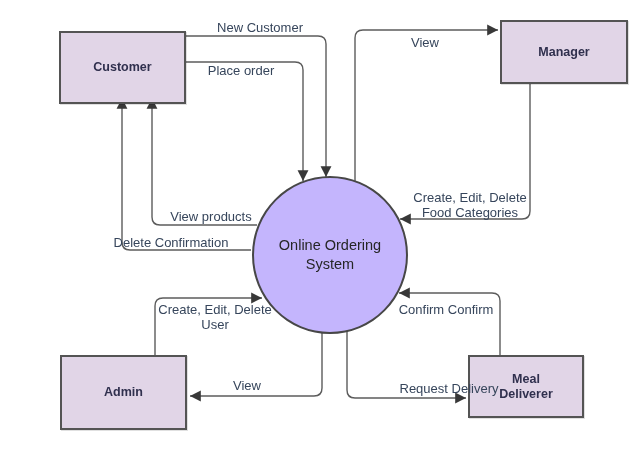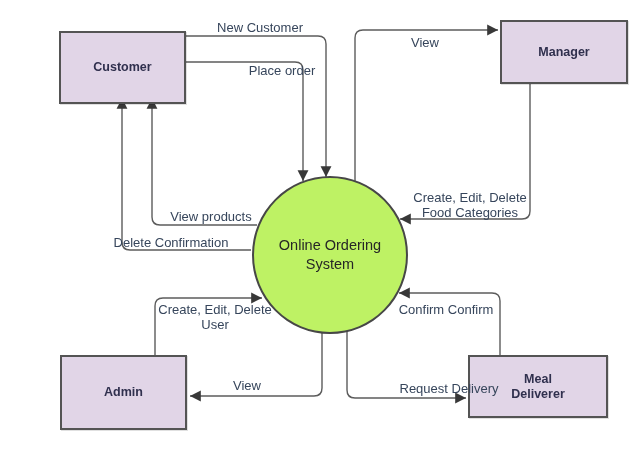--- a/index.html
+++ b/index.html
@@ -12,21 +12,21 @@
   .entity{
     position:absolute;background:#E1D5E7;border:2px solid #545454;
     box-shadow:1px 1px 0 rgba(0,0,0,0.12);
     display:flex;align-items:center;justify-content:center;
     font-size:12.5px;font-weight:bold;color:#30304e;
     text-align:center;white-space:pre-line;line-height:15px;
     box-sizing:border-box;
   }
   .process{
     position:absolute;left:252px;top:176px;width:156px;height:158px;
-    background:#bef264;border:2px solid #474747;border-radius:50%;
+    background:#c4b5fd;border:2px solid #474747;border-radius:50%;
     display:flex;align-items:center;justify-content:center;
     font-size:14.5px;color:#262626;text-align:center;
     white-space:pre-line;line-height:19px;box-sizing:border-box;
   }
   .flow-label{
     position:absolute;transform:translate(-50%,-50%);
     font-size:13px;color:#36455b;text-align:center;
     white-space:pre-line;line-height:15px;
   }
 </style>
@@ -58,33 +58,33 @@
   </div>
 
   <div class="entity" style="left:500px;top:20px;width:128px;height:64px;">
     <span>Manager</span>
   </div>
 
   <div class="entity" style="left:60px;top:355px;width:127px;height:75px;">
     <span>Admin</span>
   </div>
 
-  <div class="entity" style="left:468px;top:355px;width:140px;height:63px;">
+  <div class="entity" style="left:468px;top:355px;width:116px;height:63px;">
     <span>Meal
 Deliverer</span>
   </div>
 
   <div class="process">
     <span>Online Ordering
 System</span>
   </div>
 
   <div class="flow-label" style="left:260px;top:27px;">New Customer</div>
 
-  <div class="flow-label" style="left:241px;top:70px;margin-left:41px;">Place order</div>
+  <div class="flow-label" style="left:241px;top:70px;">Place order</div>
 
   <div class="flow-label" style="left:425px;top:42px;">View</div>
 
   <div class="flow-label" style="left:470px;top:205px;">Create, Edit, Delete
 Food Categories</div>
 
   <div class="flow-label" style="left:211px;top:216px;">View products</div>
 
   <div class="flow-label" style="left:171px;top:242px;">Delete Confirmation</div>
 

